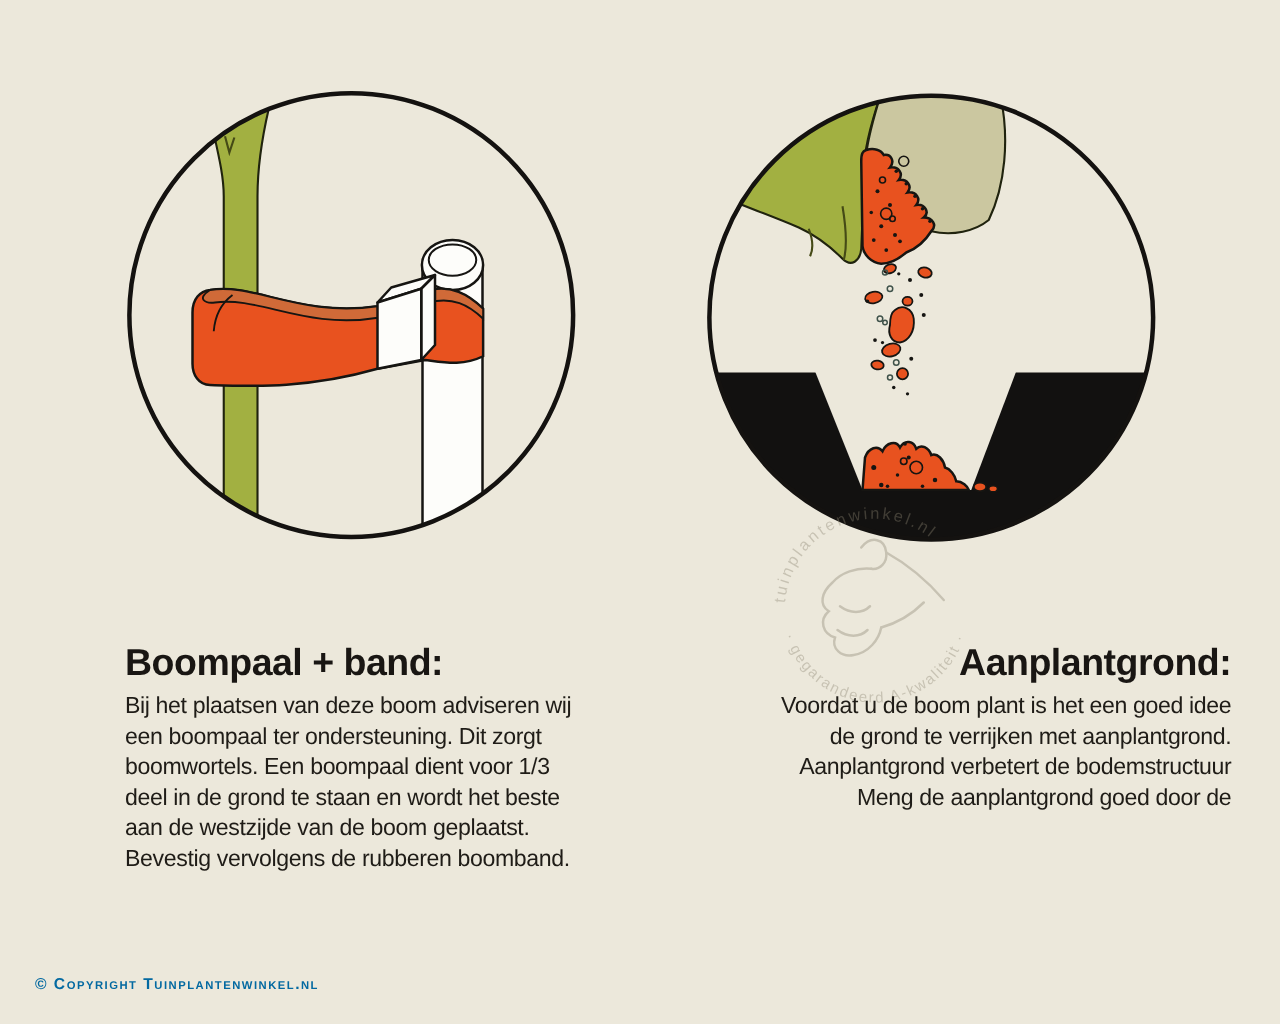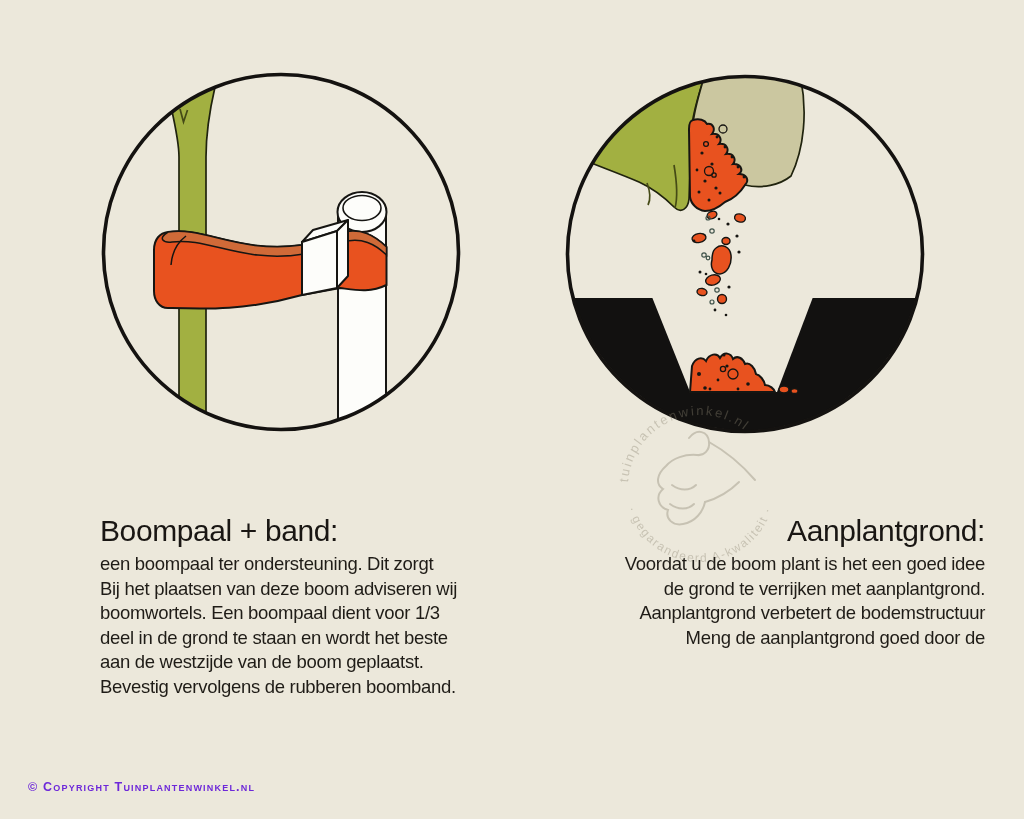--- a/index.html
+++ b/index.html
@@ -9,31 +9,31 @@
     font-family:"Liberation Sans",sans-serif;
   }
   .illus{position:absolute;}
   .illus-left{left:98px;top:69px;}
   .illus-right{left:562px;top:71px;}
   .watermark{position:absolute;left:605px;top:392px;}
   .panel-text{position:absolute;width:420px;color:#1f1c17;}
   .panel-text.left{left:100px;top:514px;}
   .panel-text.right{left:565px;top:514px;text-align:right;}
   .panel-heading{
-    font-size:30px;font-weight:400;letter-spacing:-0.4px;
+    font-size:30px;font-weight:700;letter-spacing:-0.4px;
     line-height:34px;margin:0 0 4px 0;color:#191613;
   }
   .body-line{
     font-size:18.5px;line-height:24.5px;letter-spacing:-0.3px;
     white-space:nowrap;
   }
   .copyright{
     position:absolute;left:28px;top:780px;
     font-size:12.5px;font-weight:700;font-variant:small-caps;
-    letter-spacing:1.2px;color:#6d28d9;
+    letter-spacing:1.2px;color:#0369a1;
   }
   
   .f-green{fill:#a2b041;stroke:#20230e;stroke-width:1.7;}
   .f-white{fill:#fdfdfa;stroke:#161512;stroke-width:2;}
   .f-orange{fill:#e8521f;stroke:#161512;stroke-width:2;}
   .f-orangedark{fill:#d06a38;stroke:#161512;stroke-width:1.5;}
   .f-khaki{fill:#cbc7a0;stroke:#20230e;stroke-width:1.7;}
   .f-black{fill:#121110;}
   .f-cream{fill:#ece8db;}
   .ln{fill:none;stroke:#161512;stroke-width:1.5;}
@@ -191,22 +191,22 @@
         <textPath href="#wm-top" startOffset="2%">tuinplantenwinkel.nl</textPath>
       </text>
       <text font-size="12" letter-spacing="1.6" text-anchor="middle">
         <textPath href="#wm-bot" startOffset="50%">· gegarandeerd A-kwaliteit ·</textPath>
       </text>
     </g>
   </svg>
 
   <div class="panel-text left">
     <h2 class="panel-heading">Boompaal + band:</h2>
+    <div class="body-line">Bij het plaatsen van deze boom adviseren wij</div>
     <div class="body-line">een boompaal ter ondersteuning. Dit zorgt</div>
-    <div class="body-line">Bij het plaatsen van deze boom adviseren wij</div>
     <div class="body-line">boomwortels. Een boompaal dient voor 1/3</div>
     <div class="body-line">deel in de grond te staan en wordt het beste</div>
     <div class="body-line">aan de westzijde van de boom geplaatst.</div>
     <div class="body-line">Bevestig vervolgens de rubberen boomband.</div>
   </div>
 
   <div class="panel-text right">
     <h2 class="panel-heading">Aanplantgrond:</h2>
     <div class="body-line">Voordat u de boom plant is het een goed idee</div>
     <div class="body-line">de grond te verrijken met aanplantgrond.</div>

